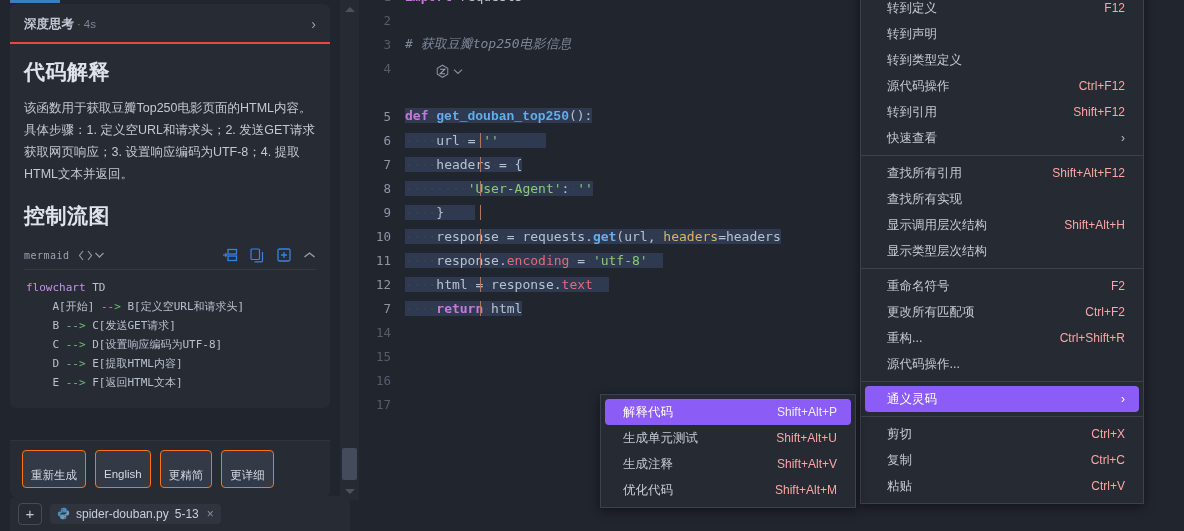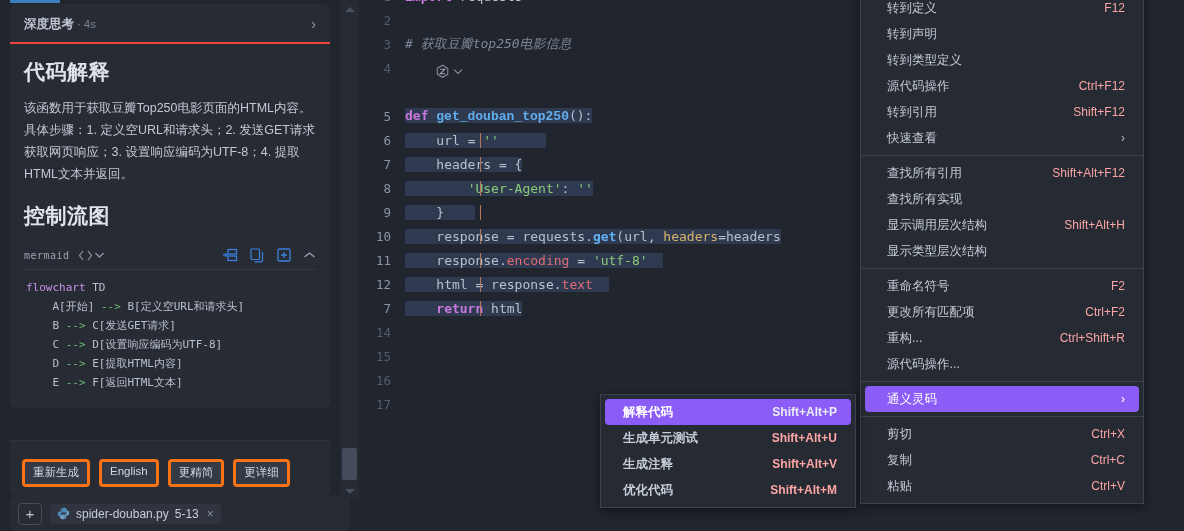--- a/index.html
+++ b/index.html
@@ -76,24 +76,23 @@
 
   .btn-row {
     position: absolute; left: 10px; top: 440px; width: 320px;
     background: #272b34;
     border-top: 1px solid #2e333d;
     border-radius: 0 0 6px 6px;
     padding: 9px 12px; display: flex; gap: 9px;
   }
   .pill {
     background: #343a45; color: #d3d8e1;
-    border: 3px solid #f97316; border-radius: 4px;
-    font-size: 11.5px; padding: 3px 8px 4px 8px; cursor: pointer;
+    border: 1px solid #f97316; border-radius: 4px;
+    font-size: 11.5px; padding: 17px 8px 4px 8px; cursor: pointer;
     white-space: nowrap;
-    margin-top: 9px;
   }
   .file-bar {
     position: absolute; left: 10px; top: 496px; width: 340px; height: 35px;
     background: #272b34; border-radius: 6px 6px 0 0;
     display: flex; align-items: center; padding: 0 8px; gap: 8px;
   }
   .plus-btn {
     width: 24px; height: 22px; border: 1px solid #454c58; border-radius: 4px;
     color: #c3c9d4; font-size: 15px; display: flex; align-items: center;
     justify-content: center; cursor: pointer; line-height: 1;
@@ -185,21 +184,21 @@
   .mi .lbl { flex: none; }
   .mi .key { margin-left: auto; color: #fca5a5; font-size: 12px; }
   .mi .subchev { margin-left: auto; color: #b6bcc8; font-size: 12px; line-height: 1; }
   .mi.sel-item { background: #8b5cf6; color: #ffffff; }
   .mi.sel-item .key { color: #e9eef7; }
   .mi.sel-item .subchev { color: #ffffff; }
   .msep { height: 1px; background: #3c424d; margin: 4px 0; }
 
   #ctx-menu { left: 860px; top: -10px; width: 284px; }
   #sub-menu { left: 600px; top: 394px; width: 256px; }
-  #sub-menu .mi { padding-left: 18px; font-weight: bold; }
+  #sub-menu .mi { padding-left: 18px; }
 </style>
 </head>
 <body>
 
 <div id="root">
 
   <div id="sidebar">
     <div class="top-accent"></div>
 
     <div class="chat-card">

